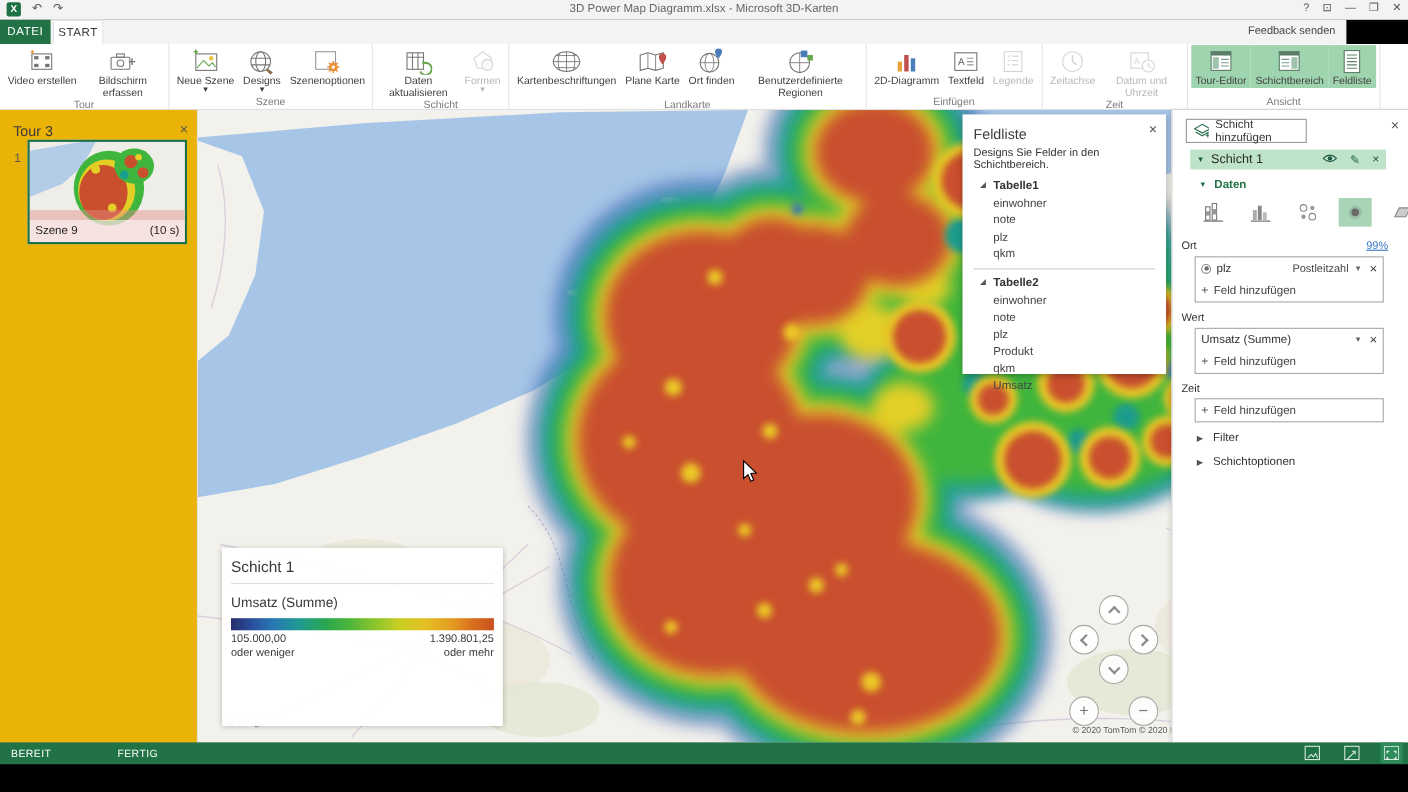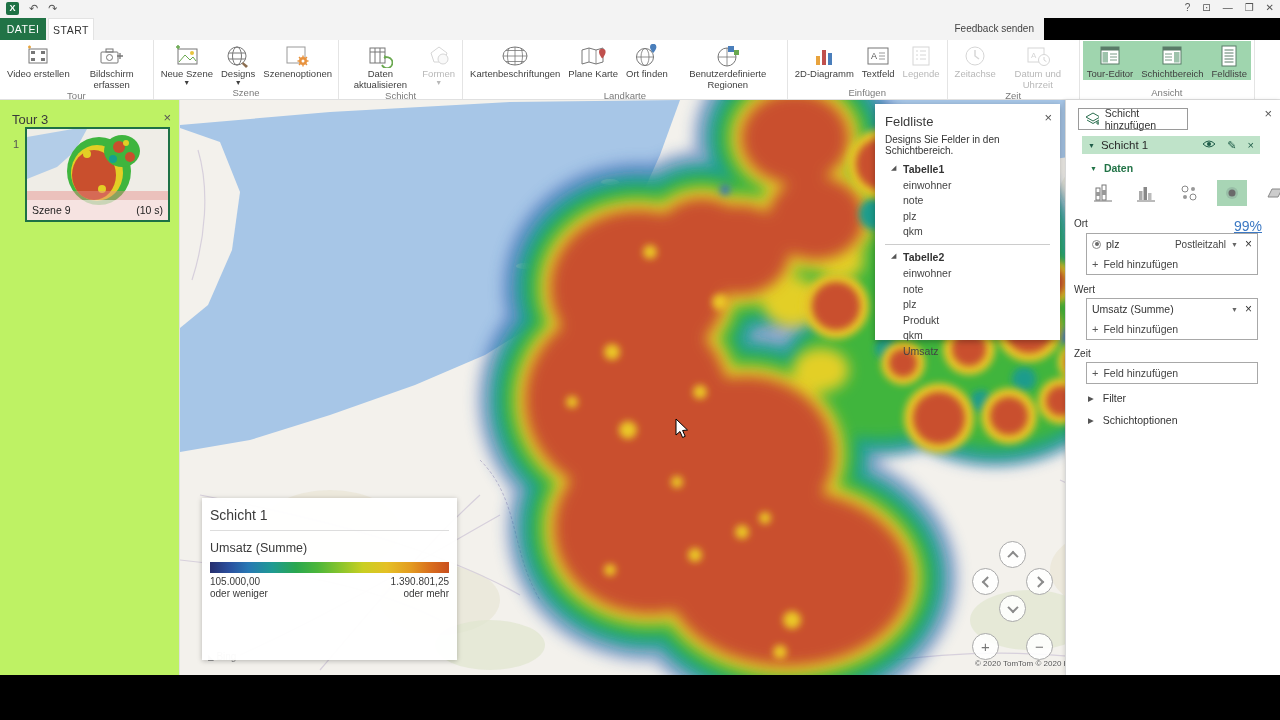--- a/index.html
+++ b/index.html
@@ -11,21 +11,21 @@
   .titlebar { position:absolute; top:0; left:0; width:1280px; height:18px; background:#f3f3f3; }
   .titlebar .qat { position:absolute; left:6px; top:1px; display:flex; align-items:center; gap:10px; }
   .xl-logo { width:13px; height:13px; background:#1e7145; color:#fff; font-size:9px; font-weight:bold;
              display:flex; align-items:center; justify-content:center; border-radius:2px; }
   .qat-btn { font-size:11px; color:#555; line-height:14px; }
   .titlebar .wtitle { position:absolute; top:2px; left:0; right:0; text-align:center; font-size:10.5px; color:#666; }
   .winctl { position:absolute; right:6px; top:2px; display:flex; gap:12px; font-size:10px; color:#555; }
   .winctl span { cursor:default; }
 
   
-  .tabrow { position:absolute; top:18px; left:0; width:1044px; height:22px; background:#f3f3f3; }
+  .tabrow { position:absolute; top:18px; left:0; width:1224px; height:22px; background:#f3f3f3; }
   .tab-file { position:absolute; left:0; top:0; width:46px; height:22px; background:#217346; color:#fff;
               font-size:10.5px; display:flex; align-items:center; justify-content:center; letter-spacing:.5px; }
   .tab-start { position:absolute; left:48px; top:0; width:46px; height:22px; background:#fff; color:#333;
                font-size:10.5px; display:flex; align-items:center; justify-content:center;
                border:1px solid #e3e3e3; border-bottom:none; letter-spacing:.5px; }
   .feedback { position:absolute; right:10px; top:5px; font-size:10px; color:#444; }
 
   
   .ribbon { position:absolute; top:40px; left:0; width:1280px; height:60px; background:#fff;
             border-bottom:1px solid #e0e0e0; display:flex; align-items:stretch; }
@@ -39,21 +39,21 @@
   .rbtn .caret { font-size:7px; color:#3f3f3f; line-height:6px; }
   .rbtn.disabled .rlabel, .rbtn.disabled .caret { color:#b8b8b8; }
   .rbtn.disabled .ric { opacity:.35; filter:grayscale(1); }
   .rbtn.mint { background:#9fd5ae; }
   .playtri { width:0; height:0; border-left:14px solid #217346; border-top:9px solid transparent; border-bottom:9px solid transparent; }
 
   
   .main { position:absolute; top:100px; left:0; width:1280px; height:575px; background:#fff; }
 
   
-  .tourpanel { position:absolute; left:0; top:0; width:180px; height:575px; background:#bef264; border-right:1px solid #e0e0e0; }
+  .tourpanel { position:absolute; left:0; top:0; width:180px; height:575px; background:#eab308; border-right:1px solid #e0e0e0; }
   .tourpanel .tp-title { position:absolute; left:12px; top:12px; font-size:13px; color:#3a3a3a; }
   .tourpanel .tp-close { position:absolute; right:8px; top:10px; font-size:13px; color:#555; }
   .scene-num { position:absolute; left:13px; top:38px; font-size:11px; color:#555; }
   .scene-thumb { position:absolute; left:25px; top:27px; width:145px; height:95px; border:2px solid #1e7145; overflow:hidden; background:#eceae4; }
   .scene-thumb svg { display:block; }
   .scene-bar { position:absolute; left:0; bottom:0; width:100%; height:20px; background:rgba(255,255,255,.55);
                display:flex; align-items:center; justify-content:space-between; padding:0 5px; }
   .scene-bar span { font-size:10.5px; color:#222; }
 
   
@@ -107,21 +107,21 @@
   .lp-header .tri { font-size:7px; color:#1e5c48; }
   .lp-header .name { flex:1; font-size:11.5px; color:#2a2a2a; }
   .lp-header .hic { color:#1e5c48; font-size:11px; margin-left:5px; }
   .lp-daten { position:absolute; left:24px; top:62px; display:flex; gap:7px; align-items:center; }
   .lp-daten .tri { font-size:7px; color:#217346; }
   .lp-daten .t { color:#217346; font-weight:bold; font-size:10.5px; }
   .viz-row { position:absolute; left:22px; top:80px; display:flex; gap:13px; }
   .viz { width:30px; height:26px; display:flex; align-items:center; justify-content:center; }
   .viz.sel { background:#a8d5b5; }
   .lp-sec { position:absolute; left:8px; font-size:10px; color:#333; }
-  .lp-pct { position:absolute; right:18px; font-size:14px; color:#3b78c3; text-decoration:underline; }
+  .lp-pct { position:absolute; right:18px; font-size:10px; color:#3b78c3; text-decoration:underline; }
   .fbox { position:absolute; left:20px; width:172px; background:#fff; border:1px solid #a8a8a8; }
   .frow { display:flex; align-items:center; height:20px; padding:0 5px; gap:5px; }
   .frow .fname { flex:1; font-size:10.5px; color:#333; }
   .frow .ftype { font-size:10px; color:#444; }
   .frow .dcaret { font-size:7px; color:#666; }
   .frow .fx { font-size:12px; color:#333; margin-left:2px; }
   .frow .plus { font-size:11px; color:#555; }
   .frow .addt { font-size:10.5px; color:#444; }
   .radio-dot { width:9px; height:9px; border:1px solid #8a8a8a; border-radius:50%; display:inline-flex; align-items:center; justify-content:center; }
   .radio-dot i { width:4px; height:4px; background:#6a6a6a; border-radius:50%; }
@@ -146,20 +146,21 @@
 <body>
 
 <div class="app">
 
   <div class="titlebar">
     <div class="qat">
       <span class="xl-logo">X</span>
       <span class="qat-btn">↶</span>
       <span class="qat-btn">↷</span>
     </div>
+    <div class="wtitle">3D Power Map Diagramm.xlsx - Microsoft 3D-Karten</div>
     <div class="winctl">
       <span>?</span>
       <span>⊡</span>
       <span>—</span>
       <span>❐</span>
       <span>✕</span>
     </div>
   </div>
 
   <div class="tabrow">
@@ -823,14 +824,35 @@
         <span class="tri">▶</span>
         <span class="t">Filter</span>
       </div>
       <div class="lp-collapse" style="top:314px;">
         <span class="tri">▶</span>
         <span class="t">Schichtoptionen</span>
       </div>
     </div>
   </div>
 
+  <div class="statusbar">
+    <span class="st st1">BEREIT</span>
+    <span class="st st2">FERTIG</span>
+    <div class="sb-icons">
+      <span class="sb-ic">
+        <svg width="12" height="11">
+            <path d="M2 8 l3-3 2 2 2-3 2 4" stroke="#cfe5d8" fill="none"></path>
+          </svg>
+      </span>
+      <span class="sb-ic">
+        <svg width="12" height="11">
+            <path d="M2 9 L9 2 M6 2 h3 v3" stroke="#cfe5d8" fill="none"></path>
+          </svg>
+      </span>
+      <span class="sb-ic hl">
+        <svg width="12" height="11">
+            <path d="M2 4 V2 h2 M8 2 h2 v2 M10 7 v2 h-2 M4 9 H2 V7" stroke="#fff" fill="none"></path>
+          </svg>
+      </span>
+    </div>
+  </div>
   <div class="blackstrip"></div>
 </div>
 
 </body></html>

